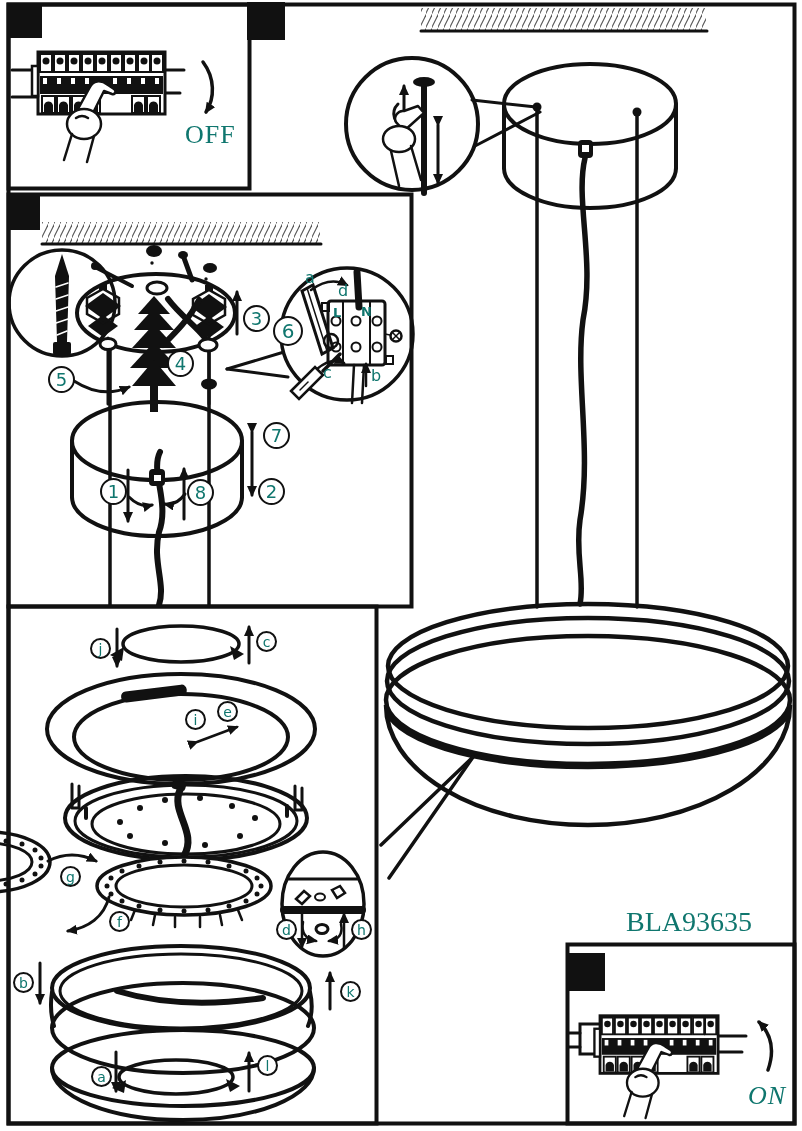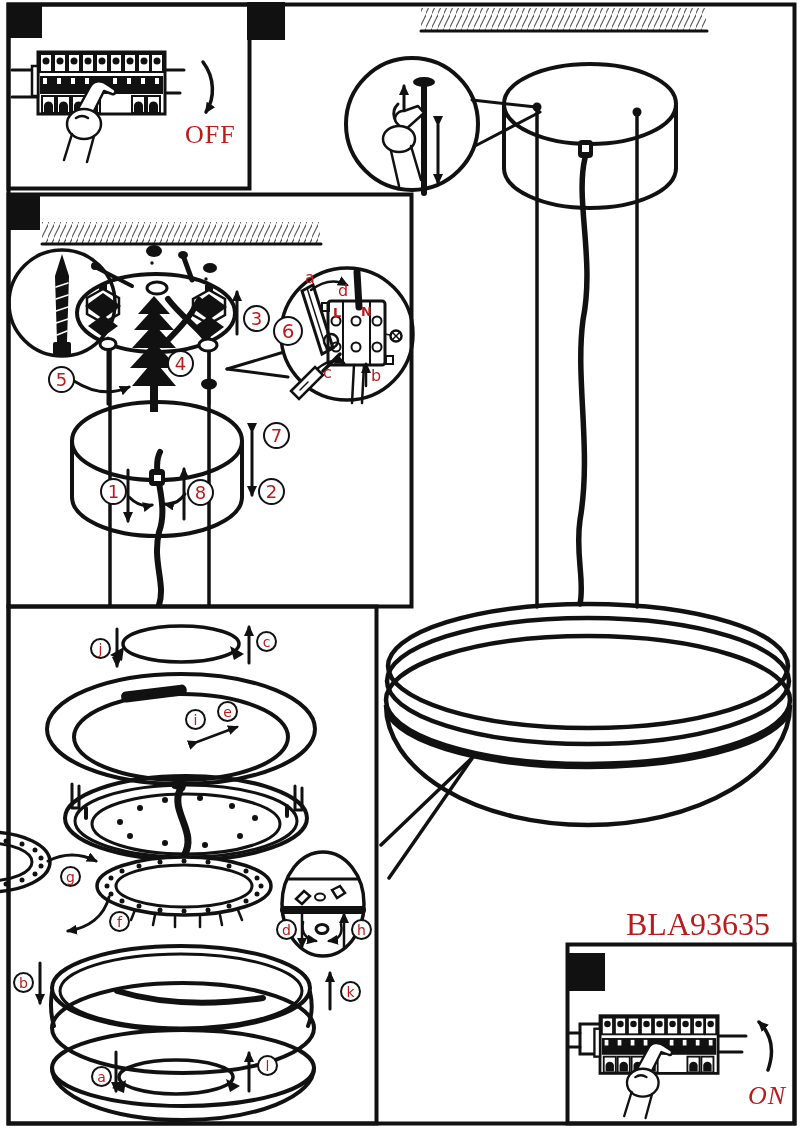--- a/index.html
+++ b/index.html
@@ -1,25 +1,25 @@
 <!DOCTYPE html>
 <html><head>
 <meta charset="utf-8">
 <style>
   html,body{margin:0;padding:0;background:#fff;}
   .page{position:relative;width:802px;height:1131px;background:#fff;overflow:hidden;
-        font-family:"DejaVu Sans",sans-serif;color:#b91c1c;}
+        font-family:"DejaVu Sans",sans-serif;color:#0f766e;}
   .page svg{position:absolute;left:0;top:0;}
   .marker{position:absolute;box-sizing:border-box;border:2.5px solid #111;border-radius:50%;
           display:flex;align-items:center;justify-content:center;background:#fff;line-height:1;}
   .num{width:27px;height:27px;font-size:18px;}
   .num-big{width:30px;height:30px;font-size:20px;}
   .ltr{width:21px;height:21px;font-size:14px;}
   .caption{position:absolute;font-family:"Liberation Serif",serif;font-size:26px;letter-spacing:1px;}
-  .model{position:absolute;font-family:"Liberation Serif",serif;font-size:32px;}
+  .model{position:absolute;font-family:"Liberation Serif",serif;font-size:28px;}
   .tbl-ltr{position:absolute;font-size:13px;font-weight:bold;}
   .wire-ltr{position:absolute;font-size:16px;}
 </style>
 </head>
 <body>
 
 <div class="page">
 
 <svg width="802" height="1131" viewBox="0 0 802 1131">
   <defs>

